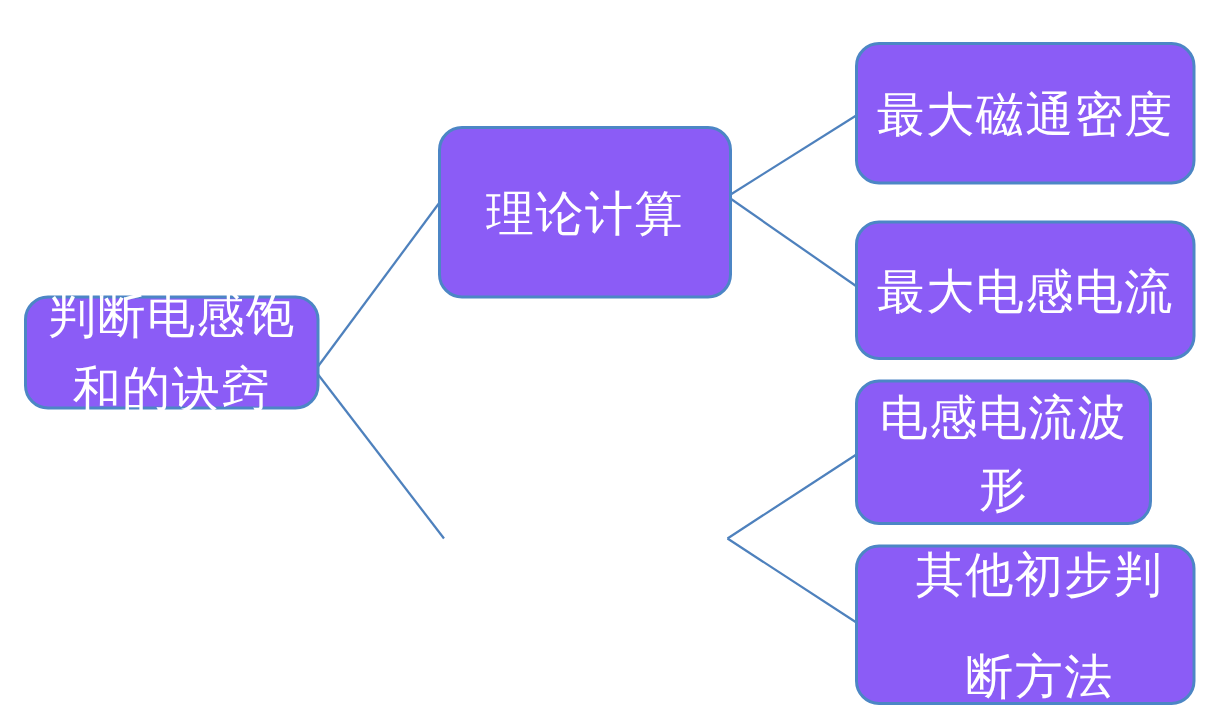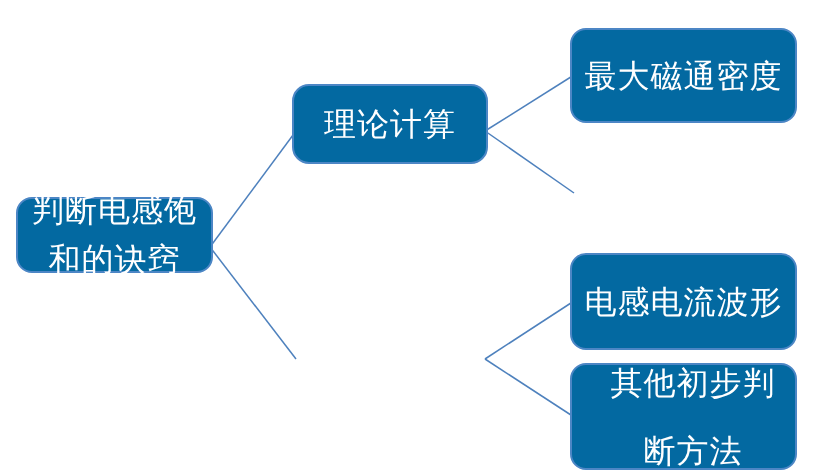--- a/index.html
+++ b/index.html
@@ -24,42 +24,42 @@
     z-index: 1;
   }
   .connectors line {
     stroke: #4E81BD;
     stroke-width: 1.5;
   }
   .node {
     position: absolute;
     z-index: 2;
     box-sizing: border-box;
-    background: #0369a1;
+    background: #8b5cf6;
     border: 2px solid #4C86C5;
     border-radius: 16px;
     display: flex;
     align-items: center;
     justify-content: center;
     text-align: center;
   }
   .node .label {
     color: #ffffff;
     font-size: 32px;
     line-height: 48px;
     letter-spacing: 1px;
     padding: 0 5px;
   }
   
   .n-root       { left: 16px;  top: 197px; width: 197px; height: 76px; }
-  .n-theory     { left: 292px; top: 84px;  width: 196px; height: 80px; border-radius: 17px;  }
+  .n-theory     { left: 292px; top: 84px;  width: 196px; height: 115px;  }
   .n-experiment { left: 292px; top: 312px; width: 196px; height: 95px;  }
   .n-flux       { left: 570px; top: 28px;  width: 227px; height: 95px;  }
   .n-current    { left: 570px; top: 147px; width: 227px; height: 93px;  }
-  .n-waveform   { left: 570px; top: 253px; width: 227px; height: 97px;  }
+  .n-waveform   { left: 570px; top: 253px; width: 198px; height: 97px;  }
   .n-other      { left: 570px; top: 363px; width: 227px; height: 107px; }
   .n-root .label { line-height: 49px; }
   .n-other .label { line-height: 68px; margin-left: 19px; }
 </style>
 </head>
 <body>
 
 <div class="canvas">
 
   <svg class="connectors" viewBox="0 0 814 475" xmlns="http://www.w3.org/2000/svg">
@@ -77,20 +77,23 @@
 
   <div class="node n-theory">
     <span class="label">理论计算</span>
   </div>
 
 
   <div class="node n-flux">
     <span class="label">最大磁通密度</span>
   </div>
 
+  <div class="node n-current">
+    <span class="label">最大电感电流</span>
+  </div>
 
   <div class="node n-waveform">
     <span class="label">电感电流波形</span>
   </div>
 
   <div class="node n-other">
     <span class="label">其他初步判断方法</span>
   </div>
 
 </div>

